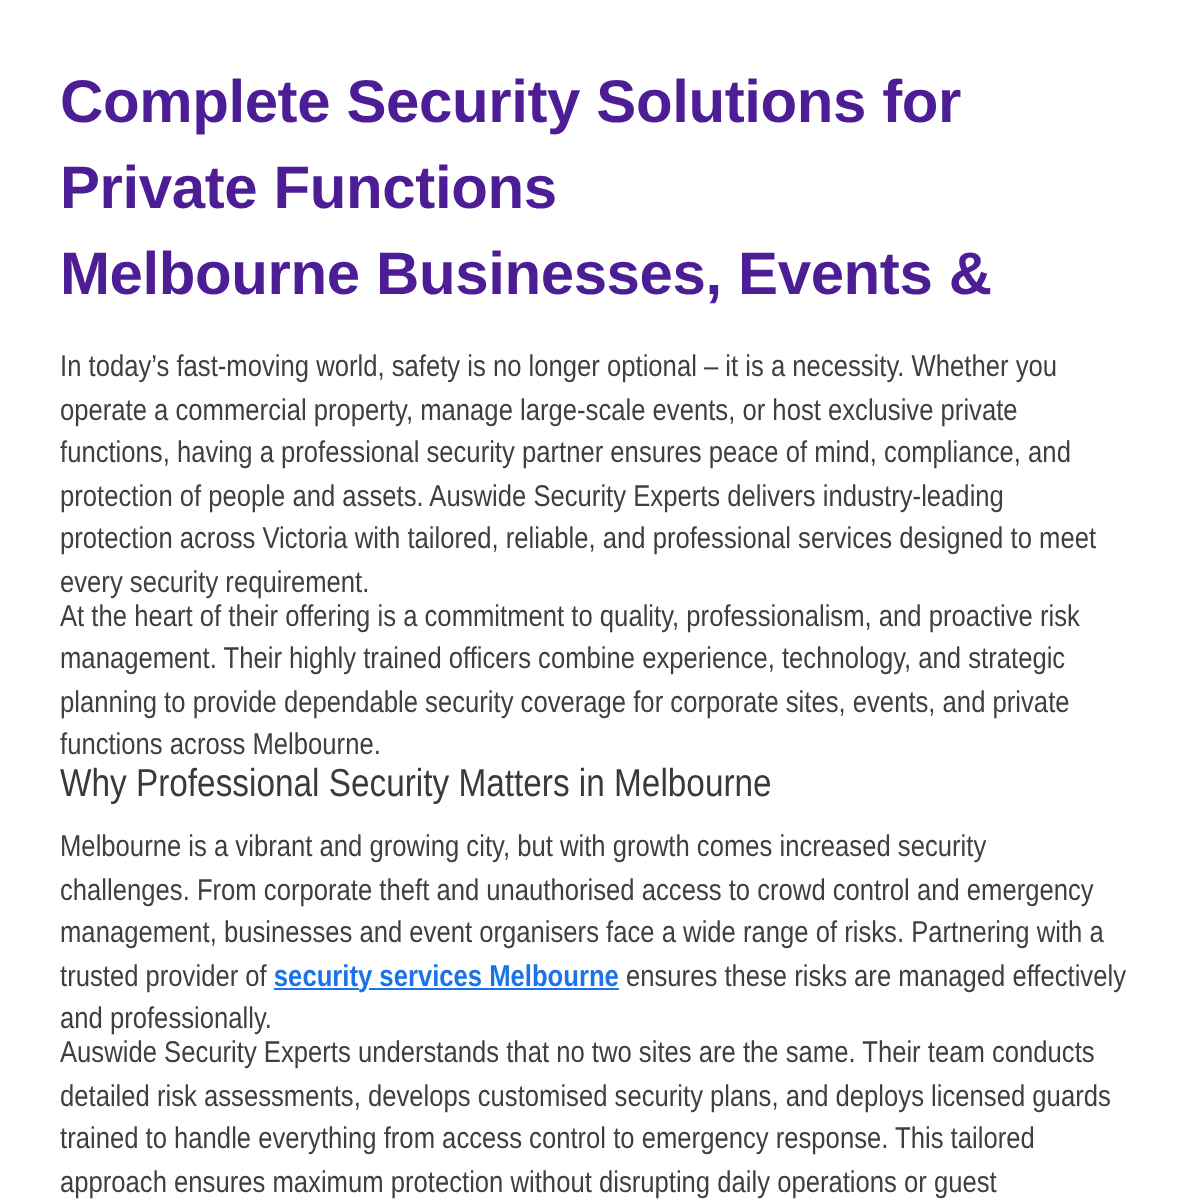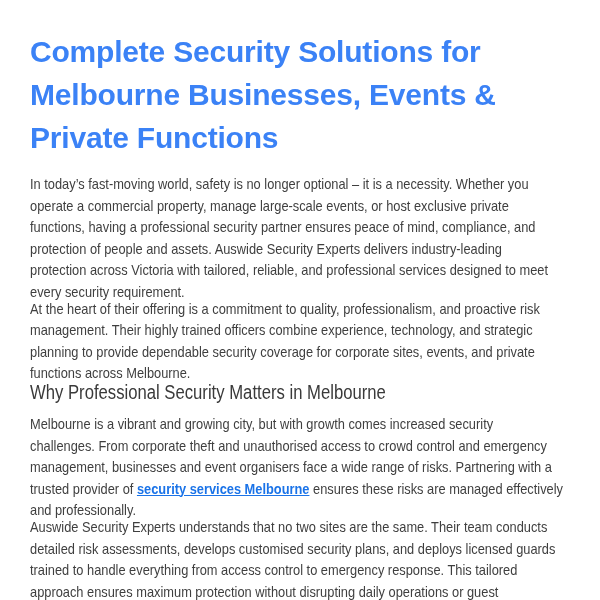--- a/index.html
+++ b/index.html
@@ -11,21 +11,21 @@
     background: #ffffff;
     font-family: "Liberation Sans", sans-serif;
   }
   main.article {
     padding: 30px 0 0 30px;
   }
   h1.page-title {
     margin: 0 16px 14px 0;
     font-size: 30px;
     font-weight: 700;
-    color: #3b82f6;
+    color: #4c1d95;
     letter-spacing: -0.2px;
   }
   .h1-line {
     display: block;
     line-height: 43px;
     white-space: nowrap;
   }
   
   .scaled-copy {
     width: 640px;
@@ -58,22 +58,22 @@
     cursor: pointer;
   }
 </style>
 </head>
 <body>
 
 <main class="article">
 
   <h1 class="page-title">
     <span class="h1-line">Complete Security Solutions for</span>
+    <span class="h1-line">Private Functions</span>
     <span class="h1-line">Melbourne Businesses, Events &amp;</span>
-    <span class="h1-line">Private Functions</span>
   </h1>
 
   <div class="scaled-copy">
 
     <p class="para">
       <span class="tline">In today’s fast-moving world, safety is no longer optional – it is a necessity. Whether you</span>
       <span class="tline">operate a commercial property, manage large-scale events, or host exclusive private</span>
       <span class="tline">functions, having a professional security partner ensures peace of mind, compliance, and</span>
       <span class="tline">protection of people and assets. Auswide Security Experts delivers industry-leading</span>
       <span class="tline">protection across Victoria with tailored, reliable, and professional services designed to meet</span>

